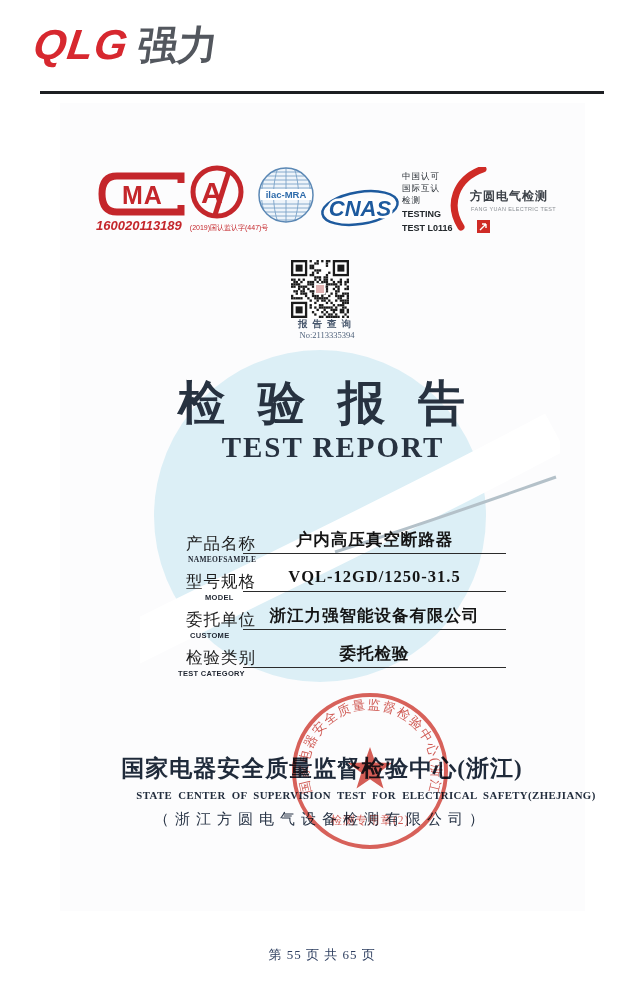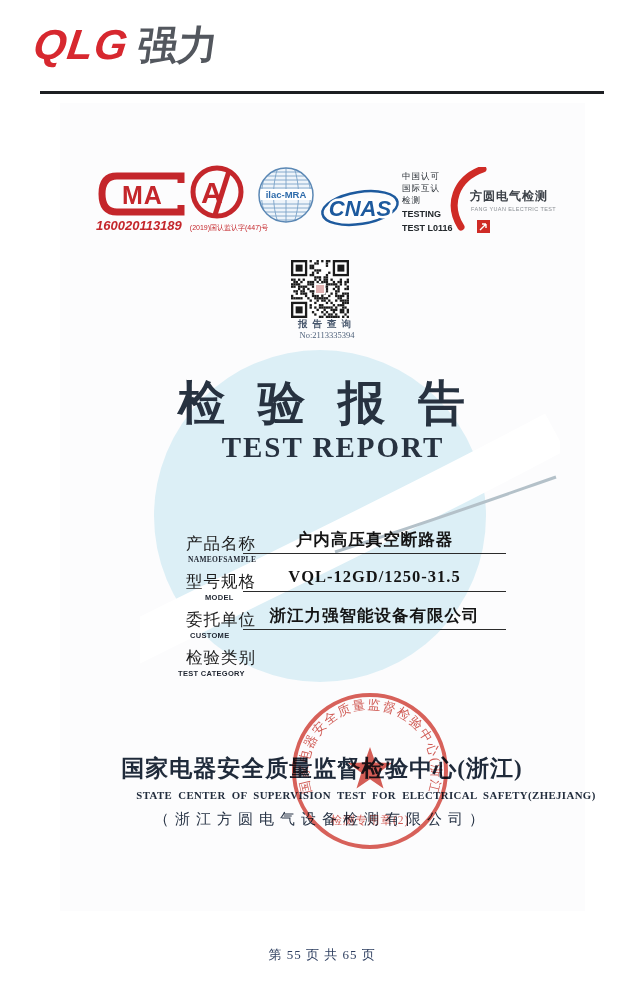--- a/index.html
+++ b/index.html
@@ -385,20 +385,21 @@
       <span class="f-line">VQL-12GD/1250-31.5</span>
       <span class="f-en" style="left:205px;">MODEL</span>
     </div>
     <div class="f-row" style="top:609px;">
       <span class="f-label">委托单位</span>
       <span class="f-line">浙江力强智能设备有限公司</span>
       <span class="f-en" style="left:190px;">CUSTOME</span>
     </div>
     <div class="f-row" style="top:647px;">
       <span class="f-label">检验类别</span>
+      <span class="f-line">委托检验</span>
       <span class="f-en" style="left:178px;">TEST CATEGORY</span>
     </div>
 
     <div class="org-cn">国家电器安全质量监督检验中心(浙江)</div>
     <div class="org-en">STATE CENTER OF SUPERVISION TEST FOR ELECTRICAL SAFETY(ZHEJIANG)</div>
     <div class="org-sub">（浙江方圆电气设备检测有限公司）</div>
 
     <div class="footer">第 55 页 共 65 页</div>
   </div>
 

